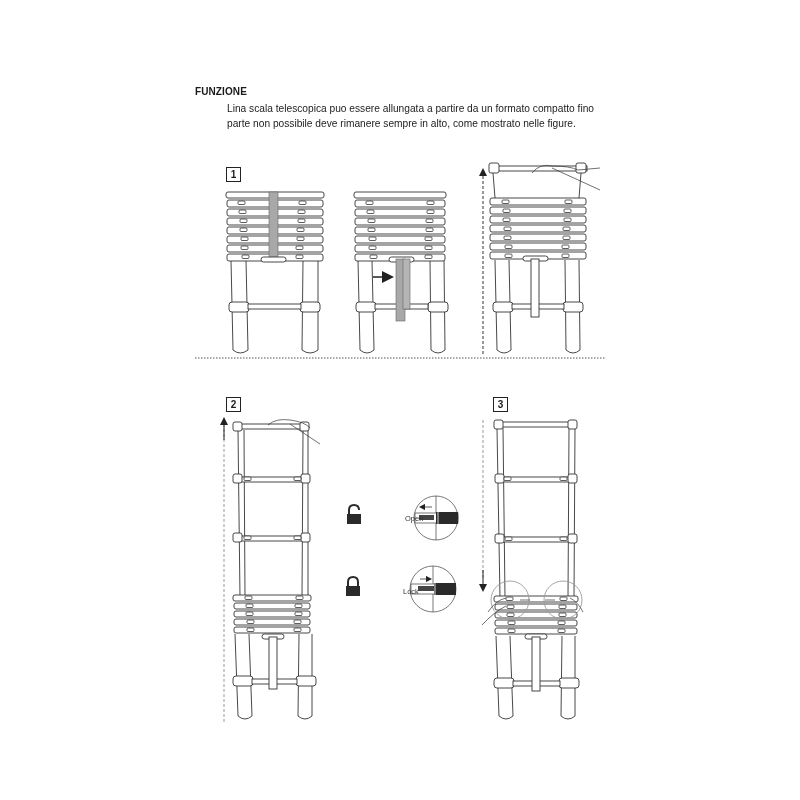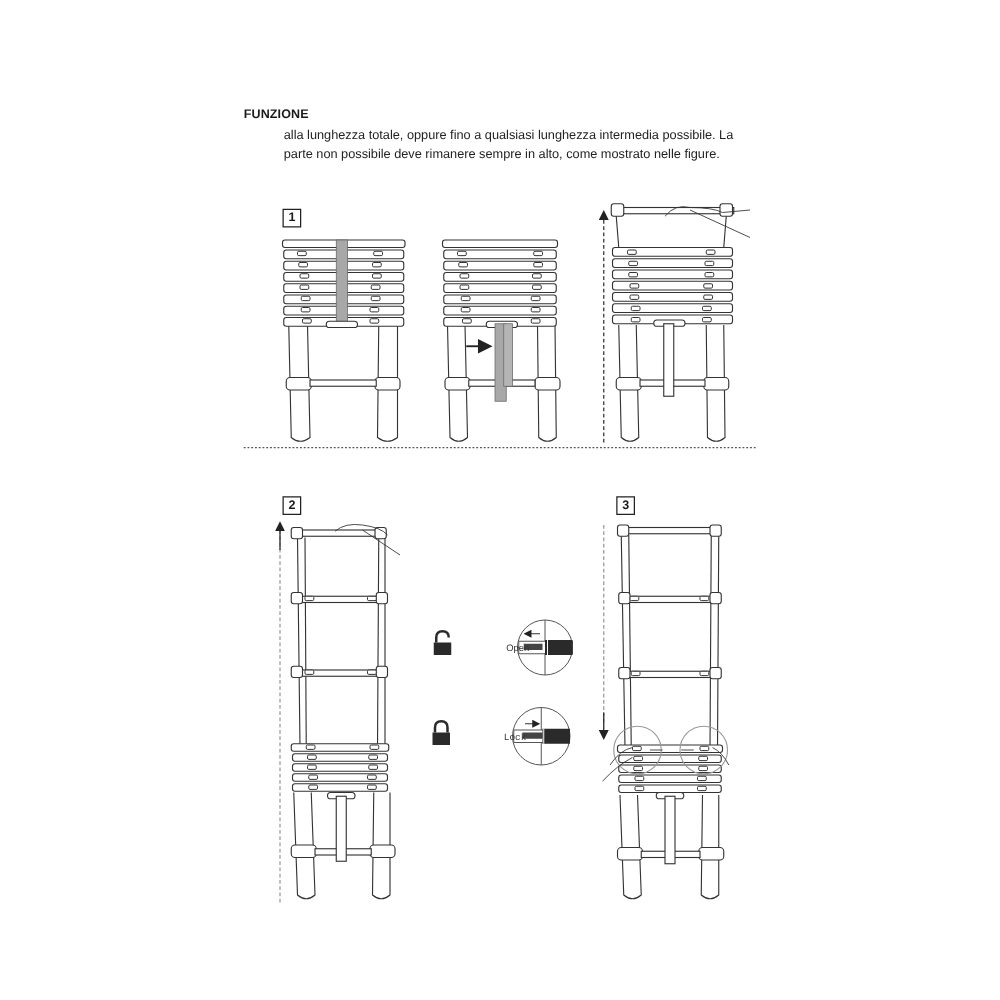--- a/index.html
+++ b/index.html
@@ -13,21 +13,21 @@
   svg.art { position:absolute; left:0; top:0; }
   .stepbox { position:absolute; width:13px; height:13px; border:1px solid #222;
              font-size:10px; font-weight:bold; text-align:center; line-height:13px; background:#fff; }
   .legend-label { position:absolute; font-size:7.5px; color:#333;margin-left:40px; }
 </style>
 </head>
 <body>
 
 <div class="title">FUNZIONE</div>
 <div class="para">
-  <span>alla lunghezza totale, oppure fino a qualsiasi lunghezza intermedia possibile. La</span>
+  <span>Lina scala telescopica puo essere allungata a partire da un formato compatto fino</span>
   <span>parte non possibile deve rimanere sempre in alto, come mostrato nelle figure.</span>
 </div>
 
 <div class="stepbox" style="left:226px;top:167px;">1</div>
 <div class="stepbox" style="left:226px;top:397px;">2</div>
 <div class="stepbox" style="left:493px;top:397px;">3</div>
 
 <svg class="art" width="800" height="800" viewBox="0 0 800 800">
   <defs>
     <marker id="arrowUp" markerWidth="8" markerHeight="8" refX="4" refY="4" orient="auto">
@@ -288,13 +288,13 @@
     <circle cx="510" cy="600" r="19" fill="none" stroke="#999"></circle>
     <circle cx="563" cy="600" r="19" fill="none" stroke="#999"></circle>
     <path d="M488,612 Q496,600 506,598 M482,625 Q494,612 506,606" fill="none" stroke-width="0.7"></path>
     <path d="M583,612 Q578,602 570,598" fill="none" stroke-width="0.7"></path>
     <line x1="520" y1="600" x2="530" y2="600" stroke-width="0.7"></line>
     <line x1="545" y1="600" x2="555" y2="600" stroke-width="0.7"></line>
   </g>
 </svg>
 
 <div class="legend-label" style="left:365px;top:514px;">Open</div>
-<div class="legend-label" style="left:363px;top:587px;font-family:Liberation Mono, monospace;">Lock</div>
+<div class="legend-label" style="left:363px;top:587px;">Lock</div>
 
 </body></html>

